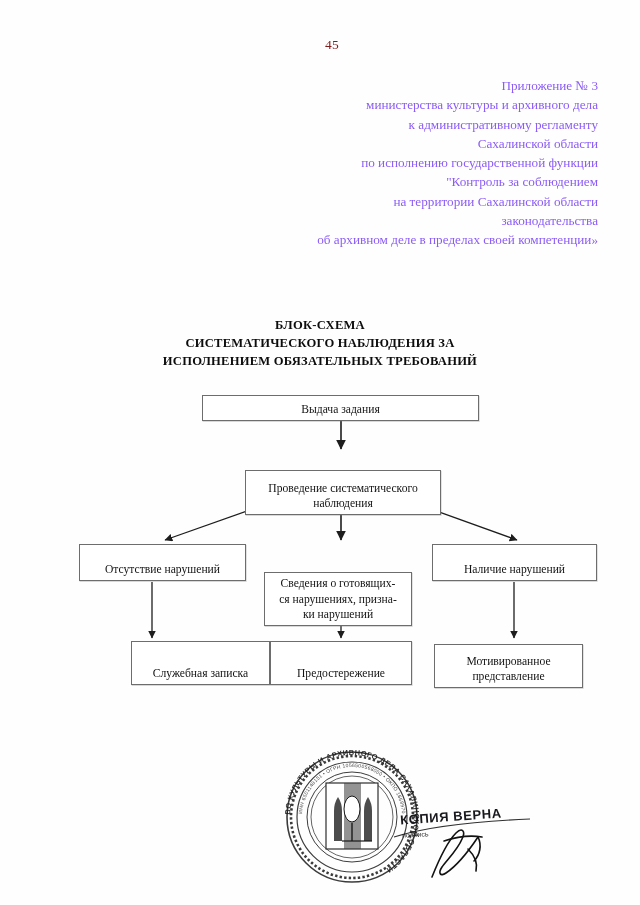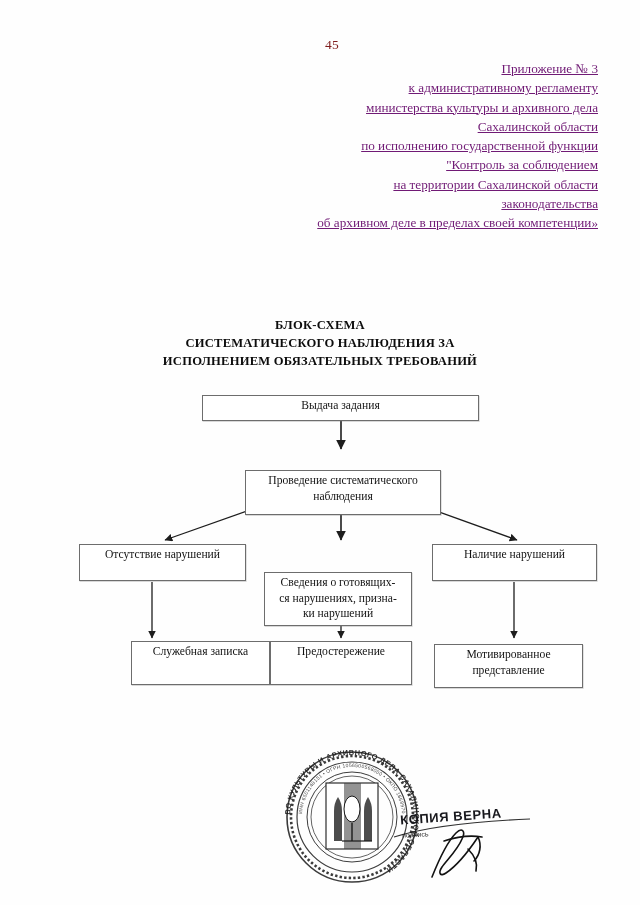--- a/index.html
+++ b/index.html
@@ -27,28 +27,27 @@
     width: 640px;
     text-align: center;
     font-size: 13.5px;
     letter-spacing: 0.3px;
     color: #7f1d1d;
   }
 
   
   .appendix-block {
     position: absolute;
-    top: 59px;
+    top: 76px;
     right: 42px;
     width: 400px;
     text-align: right;
     font-size: 13.2px;
     line-height: 19.3px;
-    color: #701a75;
-    text-decoration: underline;
+    color: #8b5cf6;
   }
   .appendix-line { white-space: nowrap; }
 
   
   .scheme-title {
     position: absolute;
     top: 316px;
     left: 0;
     width: 640px;
     text-align: center;
@@ -66,21 +65,21 @@
     top: 0;
     width: 640px;
     height: 905px;
   }
   .node {
     position: absolute;
     box-sizing: border-box;
     border: 1px solid #6d6d6d;
     background: #ffffff;
     display: flex;
-    align-items: flex-start;
+    align-items: flex-end;
     justify-content: center;
     text-align: center;
     font-size: 11.6px;
     line-height: 15.6px;
     color: #131313;
     padding: 2px 4px;
     box-shadow: 0.6px 0.8px 0 rgba(120,120,120,0.35);
   }
   .node span { display: block; }
 
@@ -133,22 +132,22 @@
 </style>
 </head>
 <body>
 
 <div id="page">
 
   <div class="page-number">45</div>
 
   <div class="appendix-block">
     <div class="appendix-line">Приложение № 3</div>
+    <div class="appendix-line">министерства культуры и архивного дела</div>
     <div class="appendix-line">к административному регламенту</div>
-    <div class="appendix-line">министерства культуры и архивного дела</div>
     <div class="appendix-line">Сахалинской области</div>
     <div class="appendix-line">по исполнению государственной функции</div>
     <div class="appendix-line">"Контроль за соблюдением</div>
     <div class="appendix-line">на территории Сахалинской области</div>
     <div class="appendix-line">законодательства</div>
     <div class="appendix-line">об архивном деле в пределах своей компетенции»</div>
   </div>
 
   <div class="scheme-title">
     <div>БЛОК-СХЕМА</div>

